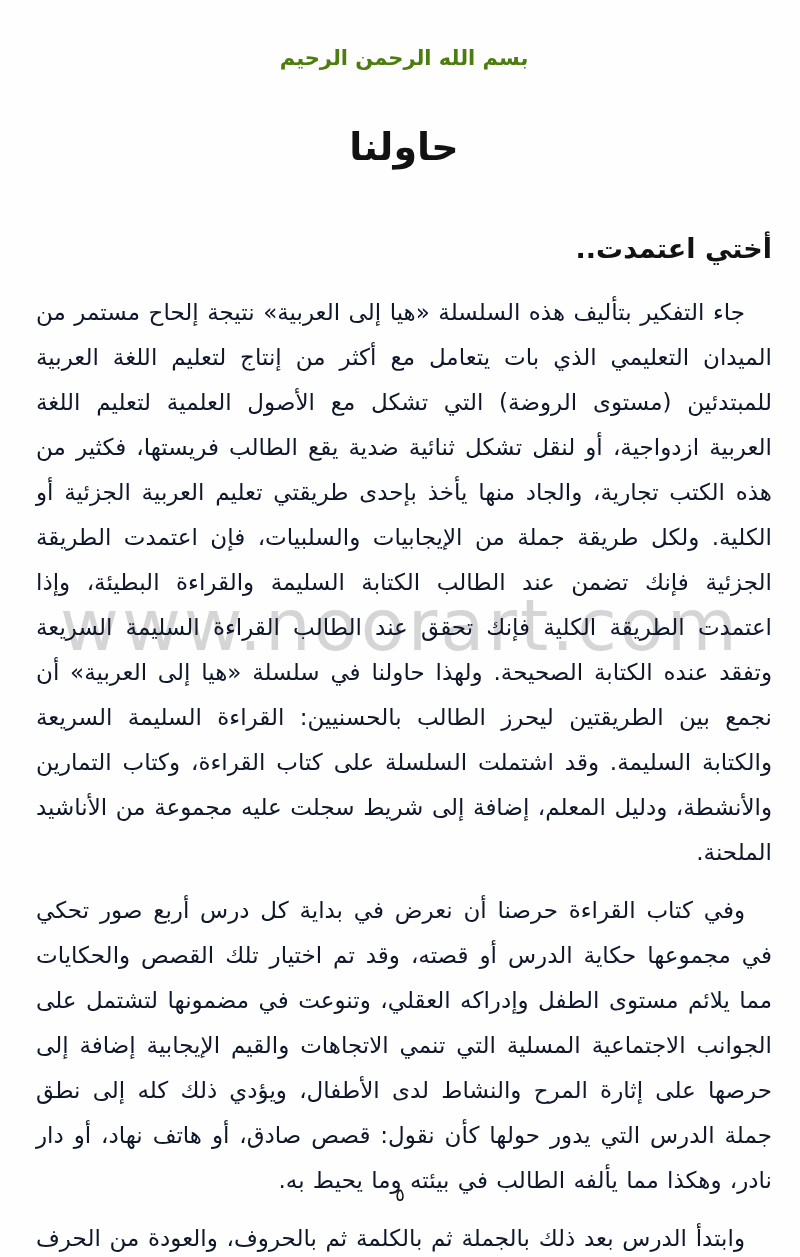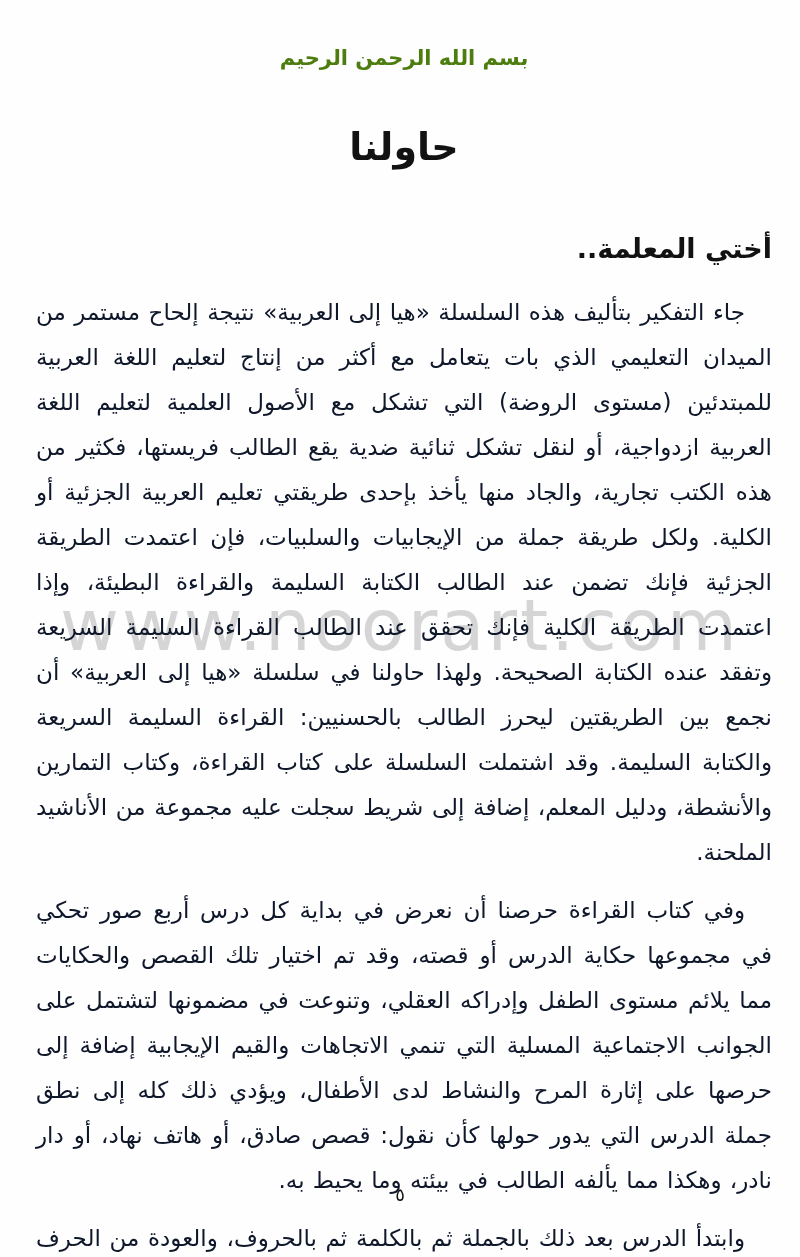--- a/index.html
+++ b/index.html
@@ -90,21 +90,21 @@
 <div class="page">
 
   <div class="watermark">www.noorart.com</div>
 
   <div class="content">
 
     <div class="bismillah">بسم الله الرحمن الرحيم</div>
 
     <div class="doc-title">حاولنا</div>
 
-    <div class="section-heading">أختي المعلمة..</div>
+    <div class="section-heading">أختي اعتمدت..</div>
 
     <p class="body-par first">جاء التفكير بتأليف هذه السلسلة «هيا إلى العربية» نتيجة إلحاح مستمر من الميدان التعليمي الذي بات يتعامل مع أكثر من إنتاج لتعليم اللغة العربية للمبتدئين (مستوى الروضة) التي تشكل مع الأصول العلمية لتعليم اللغة العربية ازدواجية، أو لنقل تشكل ثنائية ضدية يقع الطالب فريستها، فكثير من هذه الكتب تجارية، والجاد منها يأخذ بإحدى طريقتي تعليم العربية الجزئية أو الكلية. ولكل طريقة جملة من الإيجابيات والسلبيات، فإن اعتمدت الطريقة الجزئية فإنك تضمن عند الطالب الكتابة السليمة والقراءة البطيئة، وإذا اعتمدت الطريقة الكلية فإنك تحقق عند الطالب القراءة السليمة السريعة وتفقد عنده الكتابة الصحيحة. ولهذا حاولنا في سلسلة «هيا إلى العربية» أن نجمع بين الطريقتين ليحرز الطالب بالحسنيين: القراءة السليمة السريعة والكتابة السليمة. وقد اشتملت السلسلة على كتاب القراءة، وكتاب التمارين والأنشطة، ودليل المعلم، إضافة إلى شريط سجلت عليه مجموعة من الأناشيد الملحنة.</p>
 
     <p class="body-par">وفي كتاب القراءة حرصنا أن نعرض في بداية كل درس أربع صور تحكي في مجموعها حكاية الدرس أو قصته، وقد تم اختيار تلك القصص والحكايات مما يلائم مستوى الطفل وإدراكه العقلي، وتنوعت في مضمونها لتشتمل على الجوانب الاجتماعية المسلية التي تنمي الاتجاهات والقيم الإيجابية إضافة إلى حرصها على إثارة المرح والنشاط لدى الأطفال، ويؤدي ذلك كله إلى نطق جملة الدرس التي يدور حولها كأن نقول: قصص صادق، أو هاتف نهاد، أو دار نادر، وهكذا مما يألفه الطالب في بيئته وما يحيط به.</p>
 
     <p class="body-par">وابتدأ الدرس بعد ذلك بالجملة ثم بالكلمة ثم بالحروف، والعودة من الحرف إلى الكلمة إلى الجملة، وفي ذلك جمع بين الطريقتين الجزئية والكلية. فبعد أن نقدم صور الدرس</p>
 
   </div>
 
   <div class="page-number">٥</div>

